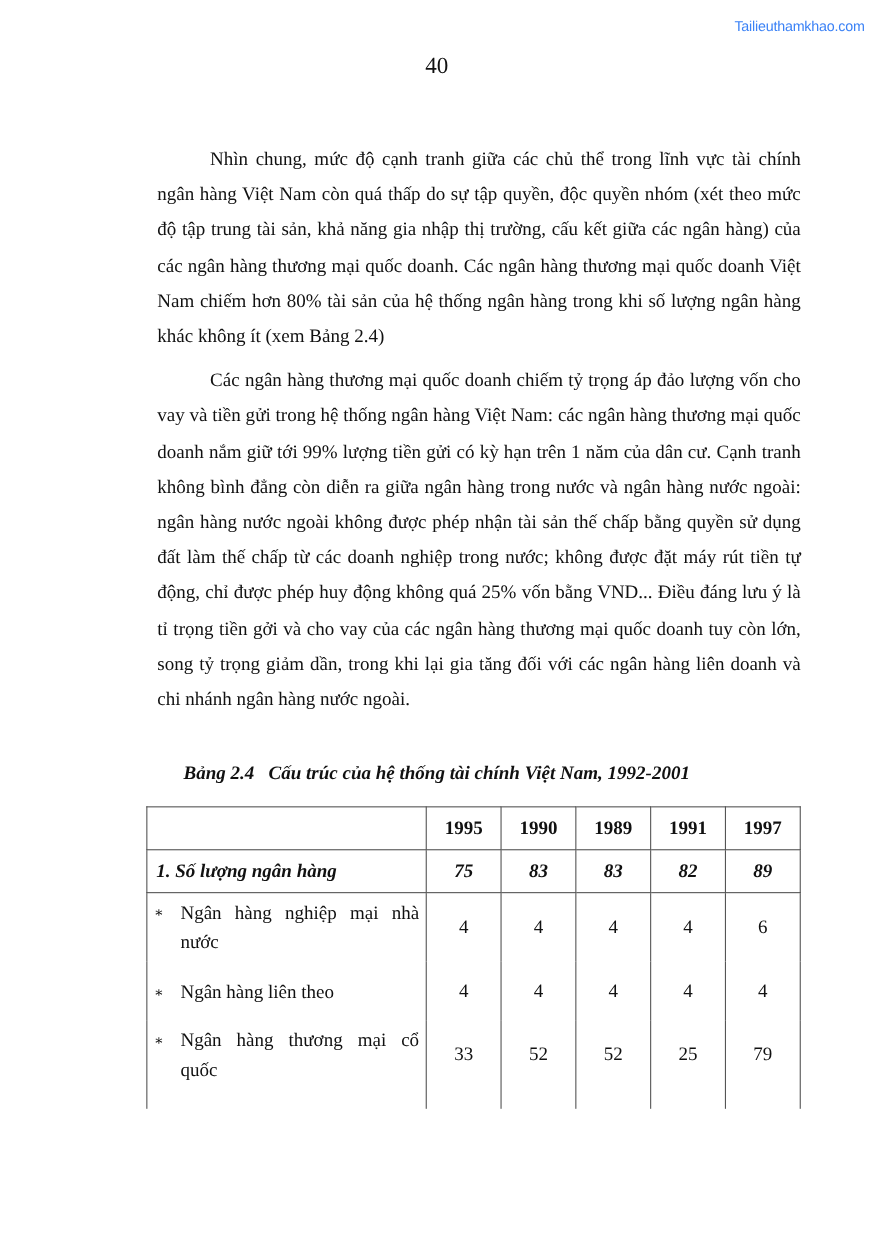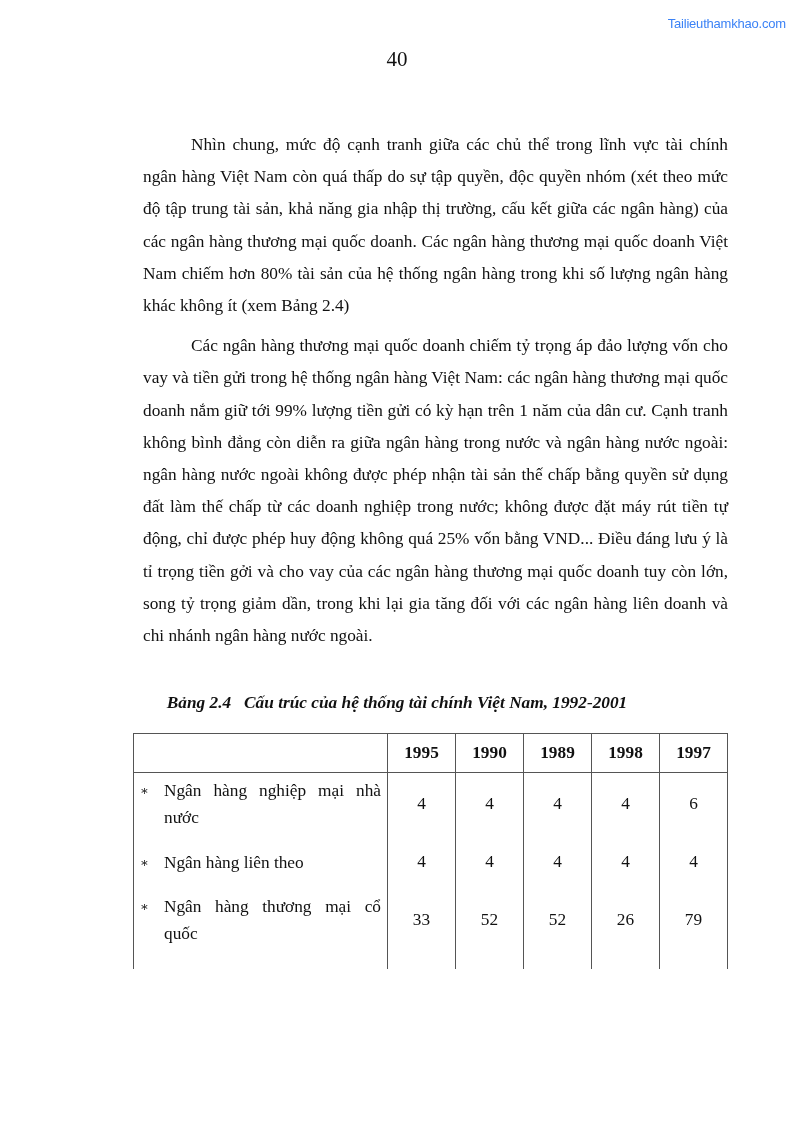--- a/index.html
+++ b/index.html
@@ -143,25 +143,33 @@
     <col class="col-year">
     <col class="col-year">
     <col class="col-year">
   </colgroup>
   <thead>
     <tr>
       <th></th>
       <th>1995</th>
       <th>1990</th>
       <th>1989</th>
-      <th>1998</th>
+      <th>1991</th>
       <th>1997</th>
     </tr>
   </thead>
   <tbody>
+    <tr class="row-total">
+      <td class="label">1. Số lượng ngân hàng</td>
+      <td class="num">75</td>
+      <td class="num">83</td>
+      <td class="num">83</td>
+      <td class="num">82</td>
+      <td class="num">89</td>
+    </tr>
 
     <tr class="row-sub first r1">
       <td>
         <div class="sub-label">
           <span class="bullet">∗</span>
           <span class="sub-text">Ngân hàng nghiệp mại nhà nước</span>
         </div>
       </td>
       <td class="num">4</td>
       <td class="num">4</td>
@@ -187,21 +195,21 @@
     <tr class="row-sub r3">
       <td>
         <div class="sub-label">
           <span class="bullet">∗</span>
           <span class="sub-text">Ngân hàng thương mại cổ quốc</span>
         </div>
       </td>
       <td class="num">33</td>
       <td class="num">52</td>
       <td class="num">52</td>
-      <td class="num">26</td>
+      <td class="num">25</td>
       <td class="num">79</td>
     </tr>
 
     <tr class="spacer-row">
       <td></td>
       <td></td>
       <td></td>
       <td></td>
       <td></td>
       <td></td>

